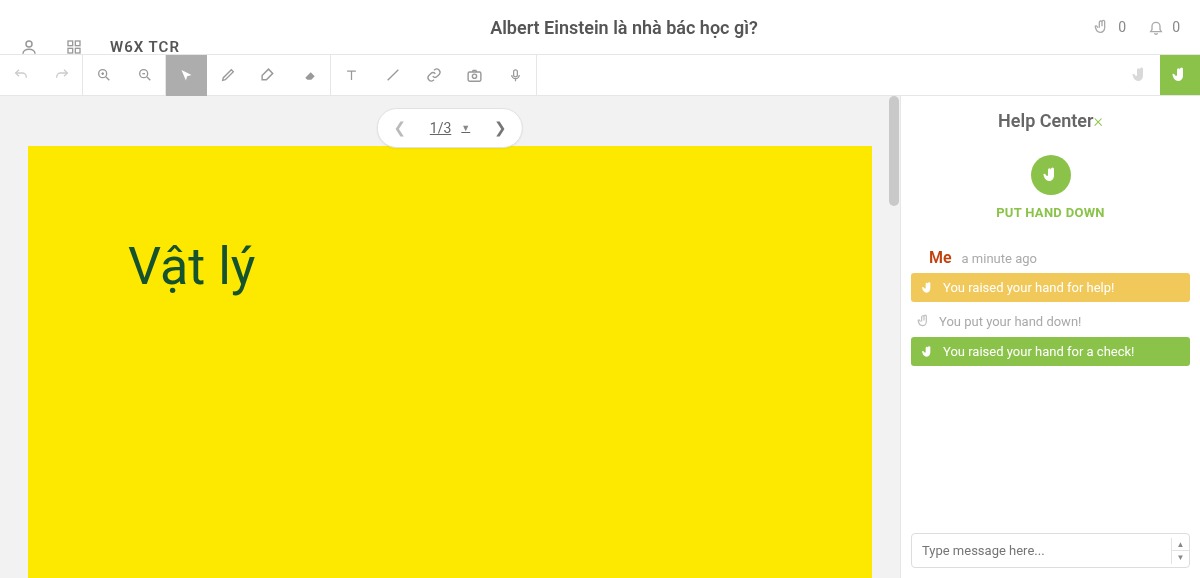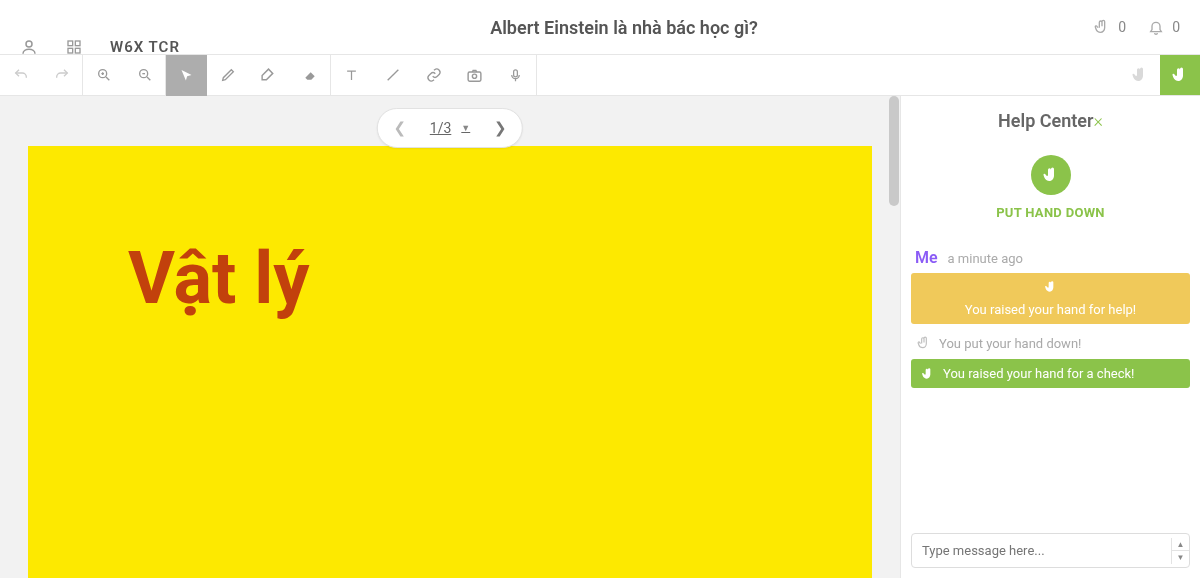--- a/index.html
+++ b/index.html
@@ -26,40 +26,40 @@
 
 .ws { display:flex; height:482px; }
 .canvas-area { flex:1; background:#f2f2f2; position:relative; overflow:auto; }
 .canvas-viewport { padding:50px 20px 20px 20px; }
 .pager { position:absolute; top:12px; left:50%; transform:translateX(-50%); background:#fff; border:1px solid #e2e2e2; border-radius:22px; height:40px; display:flex; align-items:center; box-shadow:0 1px 2px rgba(0,0,0,.06); z-index:5; }
 .pager-arrow { width:44px; text-align:center; color:#bbb; cursor:pointer; font-size:15px; }
 .pager-mid { display:flex; align-items:center; gap:10px; padding:0 8px; color:#666; font-size:14px;text-decoration:underline; }
 .pager-caret { font-size:9px; color:#888; }
 
 .slide { width:844px; height:470px; background:#fde900; margin:0 auto; padding:90px 100px; }
-.slide h1 { font-size:72px; font-weight:700; color:#c2410c; }
+.slide h1 { font-size:52px; font-weight:400; color:#14532d; }
 
 .scroll-fake { position:absolute; top:0; right:0; width:12px; height:100%; background:#f2f2f2; }
 .scroll-thumb { position:absolute; top:0; right:1px; width:10px; height:110px; background:#c9c9c9; border-radius:5px; }
 
 
 .panel { width:300px; border-left:1px solid #e6e6e6; background:#fff; display:flex; flex-direction:column; }
 .panel-hdr { display:flex; align-items:center; justify-content:center; padding:14px 18px; }
 .panel-hdr h2 { font-size:18px; font-weight:600; color:#666; }
 .panel-close { color:#8bc34a; font-size:18px; cursor:pointer; font-weight:300; }
 .hand-block { text-align:center; padding:10px 0 20px 0; }
 .hand-circle { width:40px; height:40px; border-radius:50%; background:#8bc34a; display:inline-flex; align-items:center; justify-content:center; color:#fff; margin-bottom:10px; }
 .hand-label { color:#8bc34a; font-weight:700; font-size:13px; letter-spacing:.3px; }
 
 .msgs { flex:1; overflow:auto; padding:0 10px; }
 .msg-meta { padding:8px 4px 6px 4px; color:#666; }
-.msg-meta b { font-weight:600; color:#8b5cf6; }
+.msg-meta b { font-weight:600; color:#c2410c;margin-left:14px; }
 .msg-meta span { color:#aaa; font-size:13px; margin-left:6px; }
 .banner { border-radius:3px; padding:7px 10px; font-size:13px; display:flex; align-items:center; gap:8px; color:#fff; margin-bottom:4px; }
-.banner.yellow { background:#f0c95a;flex-direction:column; }
+.banner.yellow { background:#f0c95a; }
 .banner.green { background:#8bc34a; }
 .plain-msg { padding:8px 6px; font-size:14px; color:#555; }
 .note-line { padding:8px 6px; font-size:13px; color:#a9a9a9; display:flex; align-items:flex-start; gap:8px; }
 
 .composer { padding:10px; }
 .composer-box { border:1px solid #ddd; border-radius:4px; display:flex; align-items:center;justify-content:flex-end; }
 .composer-box input { flex:1; border:none; outline:none; padding:9px 10px; font-size:13px; color:#666; background:transparent; }
 .spin { width:18px; display:flex; flex-direction:column; border-left:1px solid #e3e3e3; }
 .spin div { height:13px; font-size:8px; line-height:13px; text-align:center; color:#888; cursor:pointer; }
 .spin div:first-child { border-bottom:1px solid #e3e3e3; }

